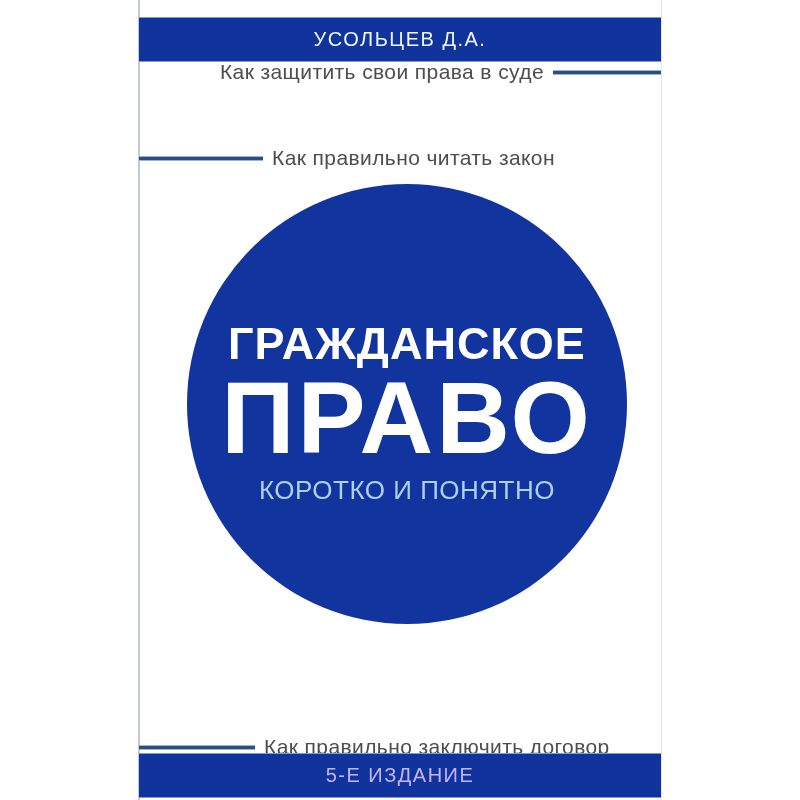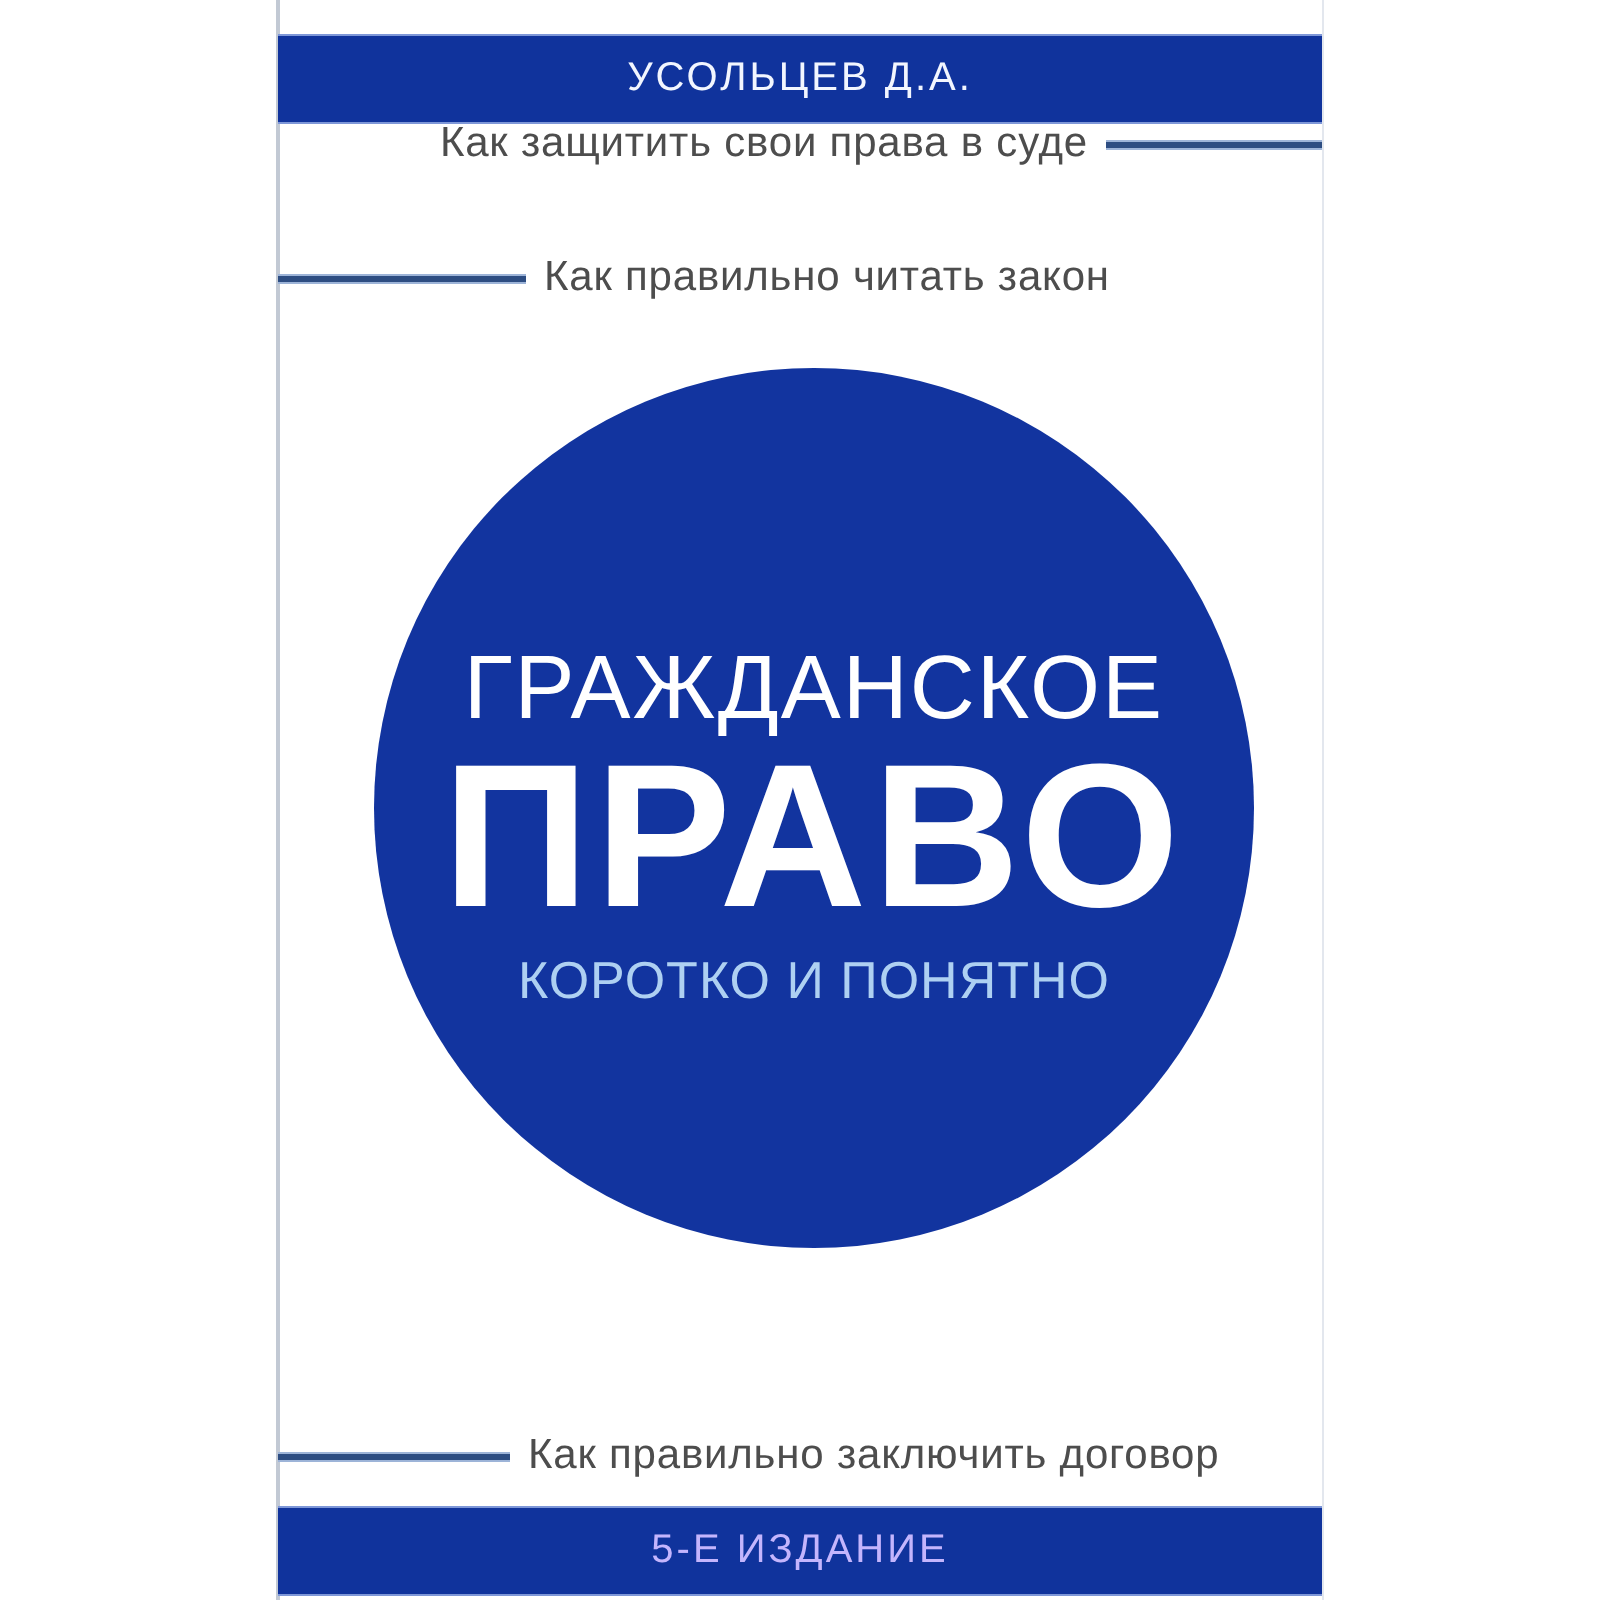--- a/index.html
+++ b/index.html
@@ -54,21 +54,21 @@
   .slogan-row {
     position: absolute;
     left: 139px;
     width: 522px;
     height: 26px;
     display: flex;
     align-items: center;
     gap: 9px;
   }
   .slogan-row.to-right { justify-content: flex-end; text-align: right; }
-  .slogan-row.to-left  { justify-content: flex-start; }
+  .slogan-row.to-left  { justify-content: flex-start; margin-top: 19px; }
   .slogan-row.r1 { top: 59px; }
   .slogan-row.r2 { top: 126px; }
   .slogan-row.r3 { top: 655px; }
   .slogan-row.r4 { top: 715px; }
   .slogan-text {
     color: #4d4d4d;
     font-size: 21px;
     letter-spacing: 0.4px;
     white-space: nowrap;
   }
@@ -92,21 +92,21 @@
     background: #12349f;
     display: flex;
     flex-direction: column;
     align-items: center;
     justify-content: center;
     text-align: center;
   }
   .circle-line1 {
     color: #ffffff;
     font-size: 45px;
-    font-weight: 400;
+    font-weight: 700;
     letter-spacing: 1px;
     line-height: 1.0;
     margin-top: 16px;
   }
   .circle-line2 {
     color: #ffffff;
     font-size: 102px;
     font-weight: 700;
     letter-spacing: 3px;
     line-height: 0.95;

